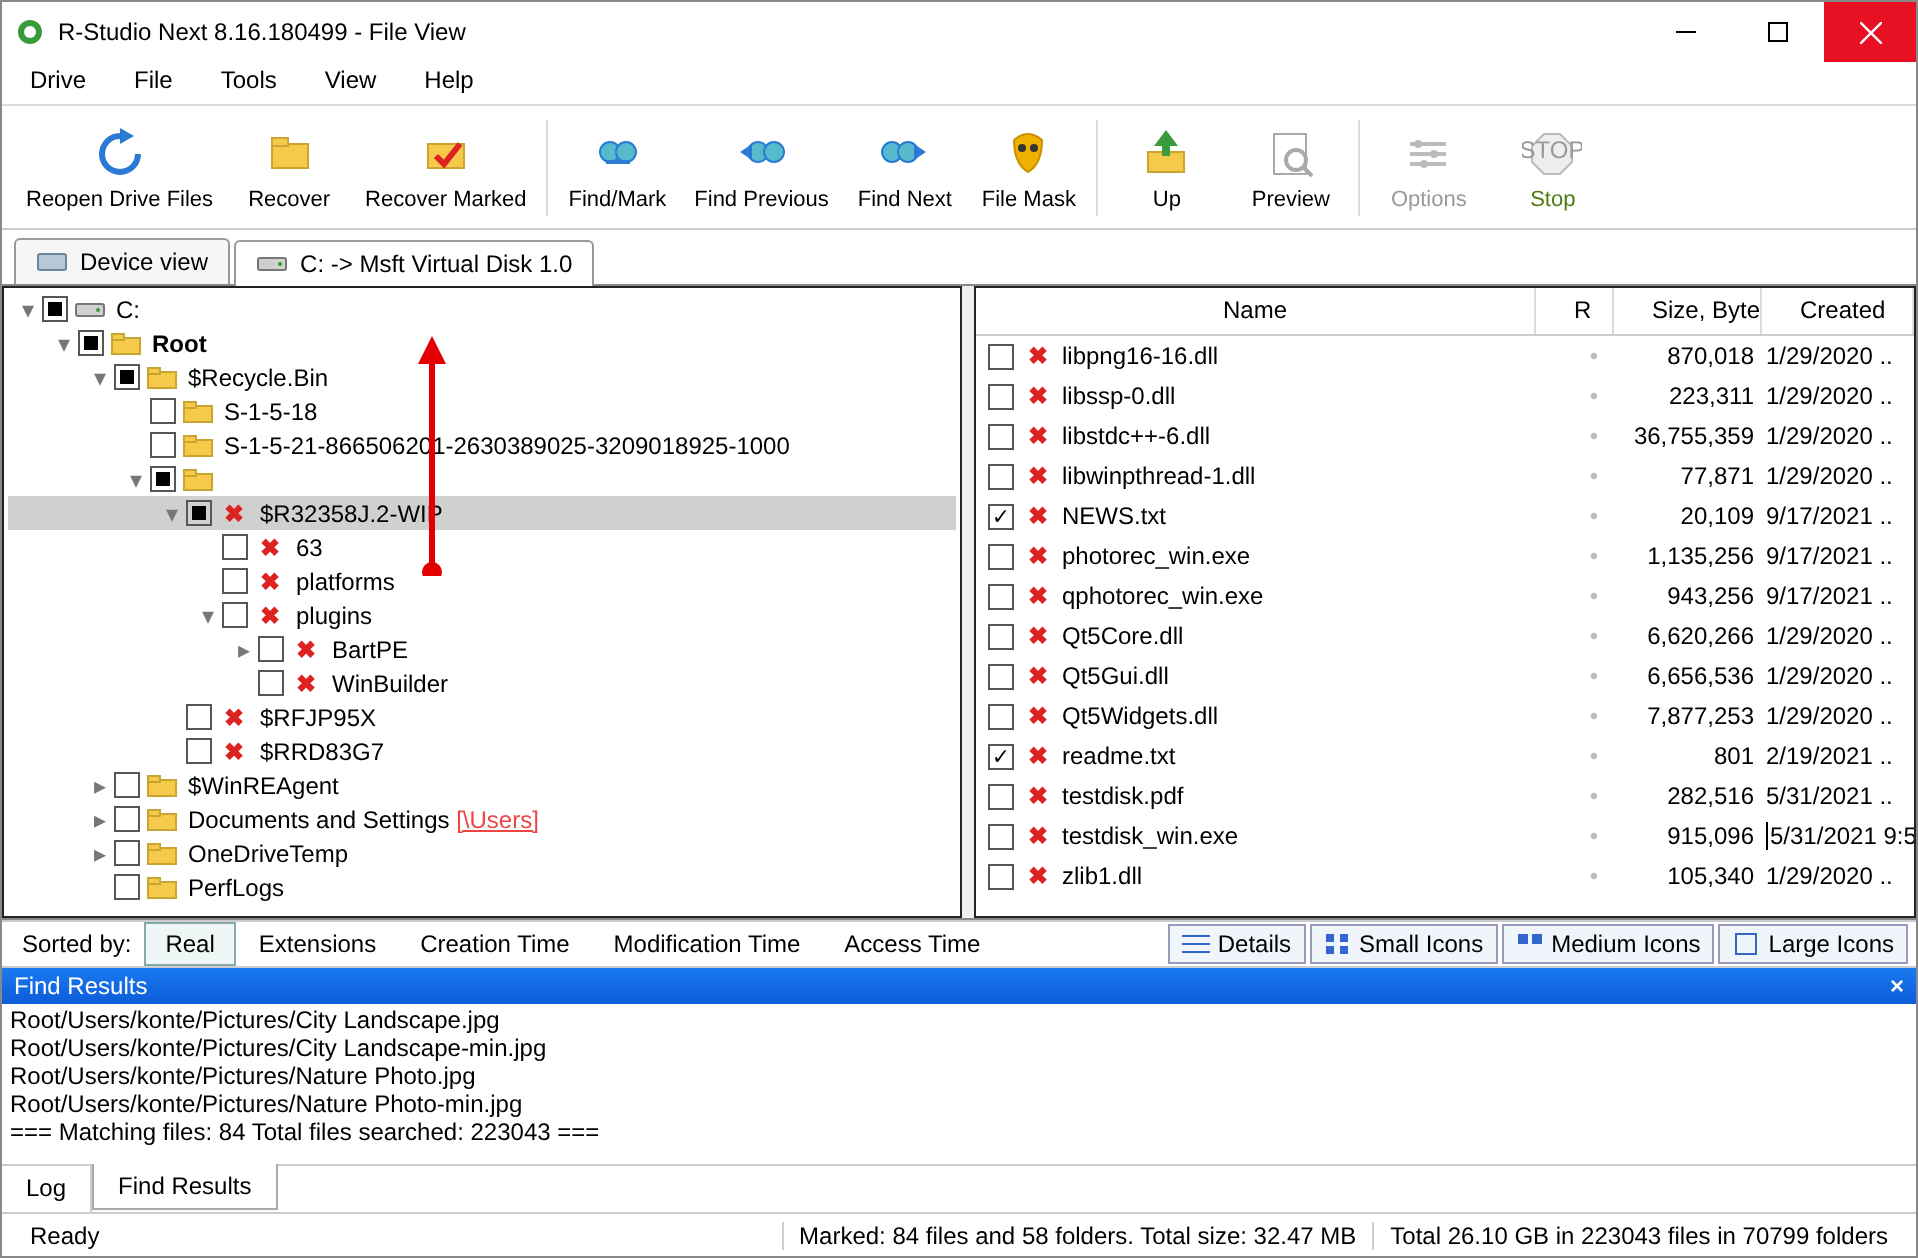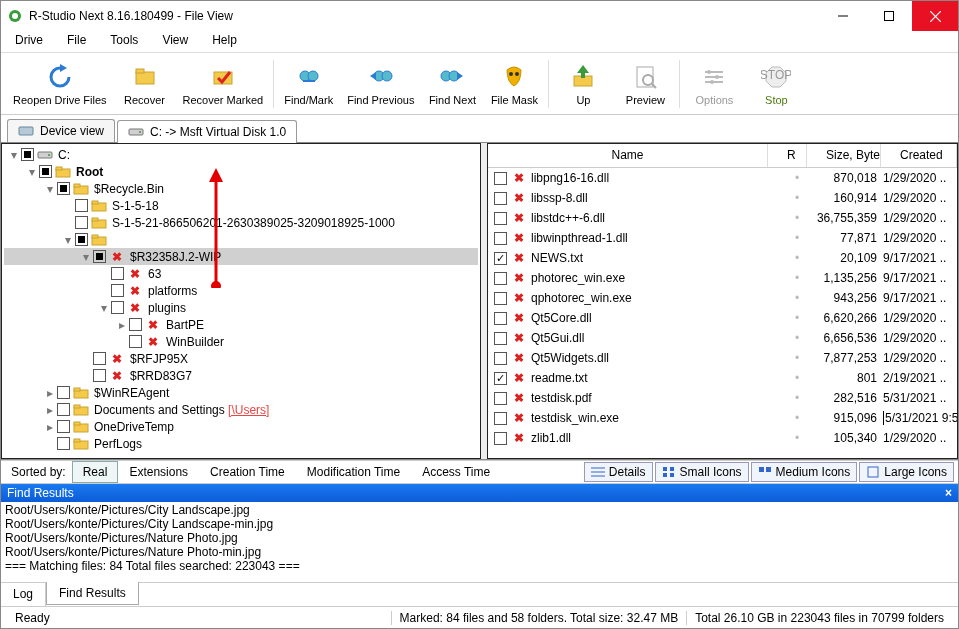--- a/index.html
+++ b/index.html
@@ -437,23 +437,23 @@
           <span class="chkbx"></span>
           <span class="ricon redx">✖</span>
           <span class="rname">libpng16-16.dll</span>
           <span class="rr">•</span>
           <span class="rsize">870,018</span>
           <span class="rcreated">1/29/2020 ..</span>
         </div>
         <div class="lrow">
           <span class="chkbx"></span>
           <span class="ricon redx">✖</span>
-          <span class="rname">libssp-8.dll</span>
-          <span class="rr">•</span>
-          <span class="rsize">160,914</span>
+          <span class="rname">libssp-0.dll</span>
+          <span class="rr">•</span>
+          <span class="rsize">223,311</span>
           <span class="rcreated">1/29/2020 ..</span>
         </div>
         <div class="lrow">
           <span class="chkbx"></span>
           <span class="ricon redx">✖</span>
           <span class="rname">libstdc++-6.dll</span>
           <span class="rr">•</span>
           <span class="rsize">36,755,359</span>
           <span class="rcreated">1/29/2020 ..</span>
         </div>

